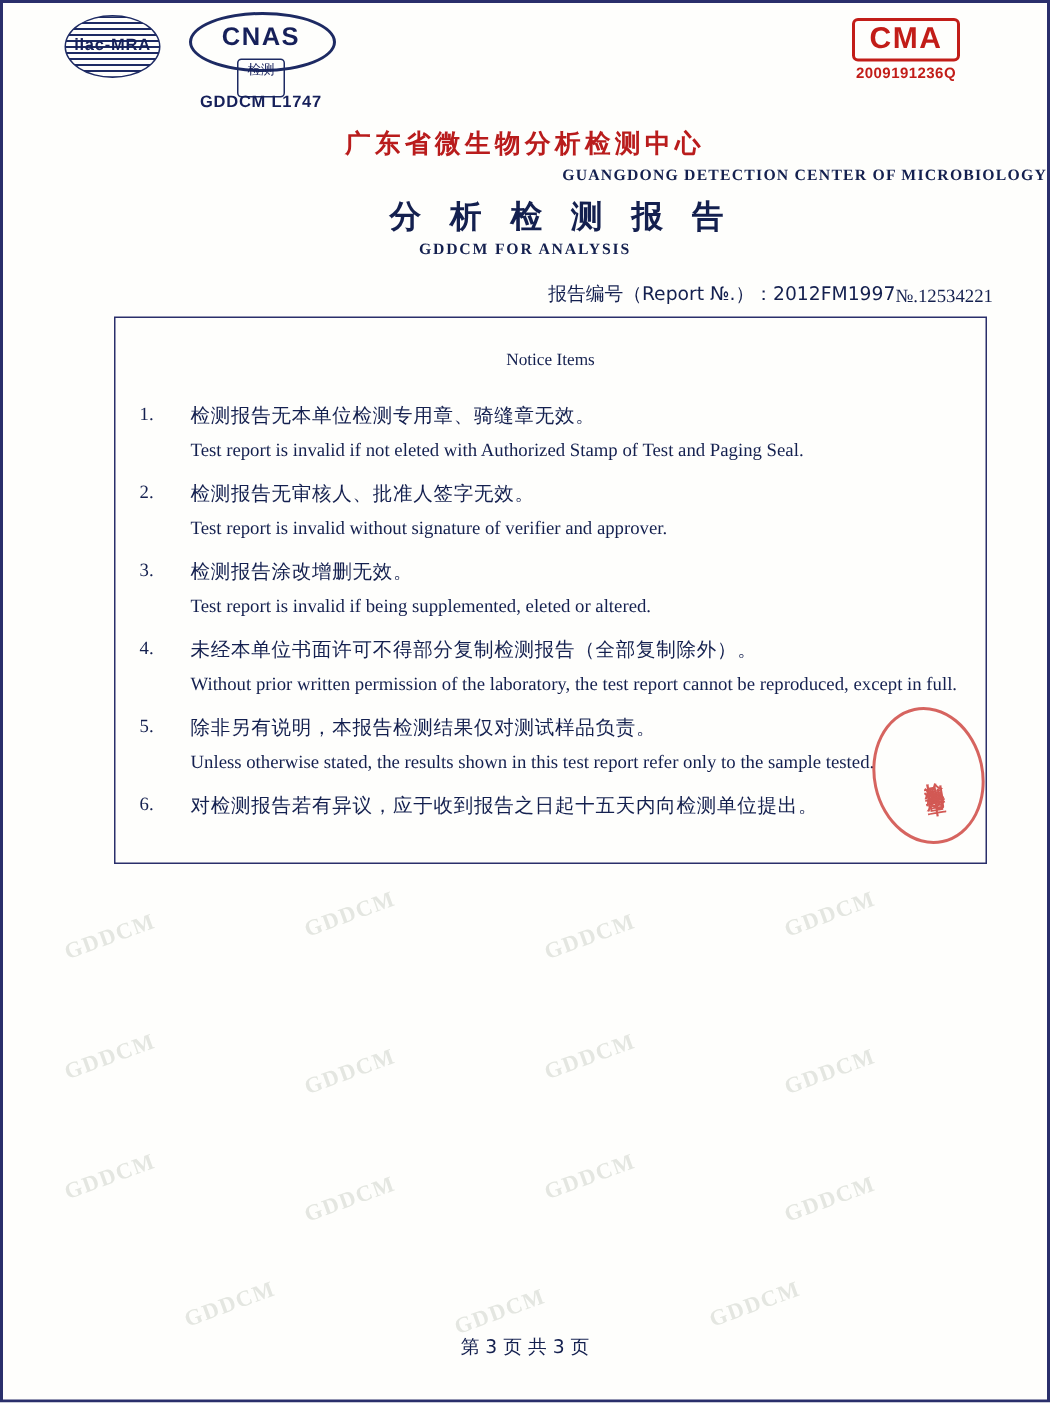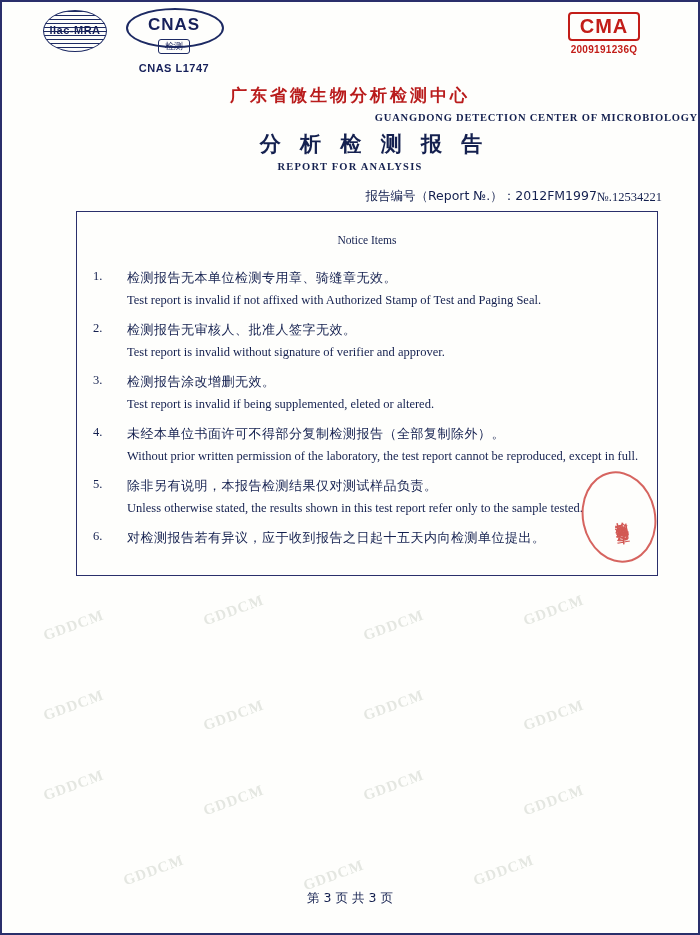--- a/index.html
+++ b/index.html
@@ -105,21 +105,21 @@
     font-size: 17px;
     font-weight: bold;
     letter-spacing: 1px;
     color: #16205a;
   }
   .cnas-cn {
     position: absolute;
     left: 32px;
     top: 31px;
     width: 32px;
-    height: 15px;
+    height: 26px;
     border: 1px solid #1d2a63;
     border-radius: 3px;
     font-size: 9px;
     line-height: 10px;
     padding-top: 1px;
     box-sizing: border-box;
     color: #16205a;
   }
   .cnas-no {
     position: absolute;
@@ -346,54 +346,54 @@
       <div class="ilac-ring">
         <div class="ilac-text">ilac-MRA</div>
       </div>
     </div>
 
     <div class="logo-cnas">
       <div class="cnas-badge">
         <div class="cnas-oval"></div>
         <div class="cnas-word">CNAS</div>
         <div class="cnas-cn">检测</div>
-        <div class="cnas-no">CNAS L1747</div>
+        <div class="cnas-no">GDDCM L1747</div>
       </div>
     </div>
 
     <div class="logo-cma">
       <div class="cma-box">CMA</div>
       <div class="cma-num">2009191236Q</div>
     </div>
   </div>
 
   <div class="titles">
     <div class="t-cn-main">广东省微生物分析检测中心</div>
     <div class="t-en-main">GUANGDONG  DETECTION  CENTER  OF  MICROBIOLOGY</div>
     <div class="t-cn-sub">分 析 检 测 报 告</div>
-    <div class="t-en-sub">REPORT   FOR   ANALYSIS</div>
+    <div class="t-en-sub">GDDCM   FOR   ANALYSIS</div>
   </div>
 
   <div class="report-line">
     <div class="report-left">
       <span>报告编号（Report №.）：</span><span>2012FM1997</span>
     </div>
     <div class="report-right">№.12534221</div>
   </div>
 
   <div class="notice-box">
     <div class="notice-title-en">Notice Items</div>
 
     <div class="items">
 
       <div class="item">
         <div class="item-num">1.</div>
         <div class="item-body">
           <div class="item-cn">检测报告无本单位检测专用章、骑缝章无效。</div>
-          <div class="item-en">Test report is invalid if not affixed with Authorized Stamp of Test and Paging Seal.</div>
+          <div class="item-en">Test report is invalid if not eleted with Authorized Stamp of Test and Paging Seal.</div>
         </div>
       </div>
 
       <div class="item">
         <div class="item-num">2.</div>
         <div class="item-body">
           <div class="item-cn">检测报告无审核人、批准人签字无效。</div>
           <div class="item-en">Test report is invalid without signature of verifier and approver.</div>
         </div>
       </div>

